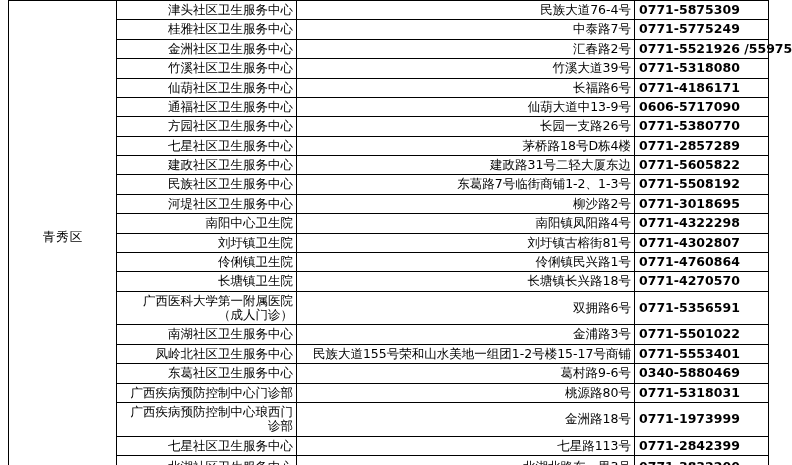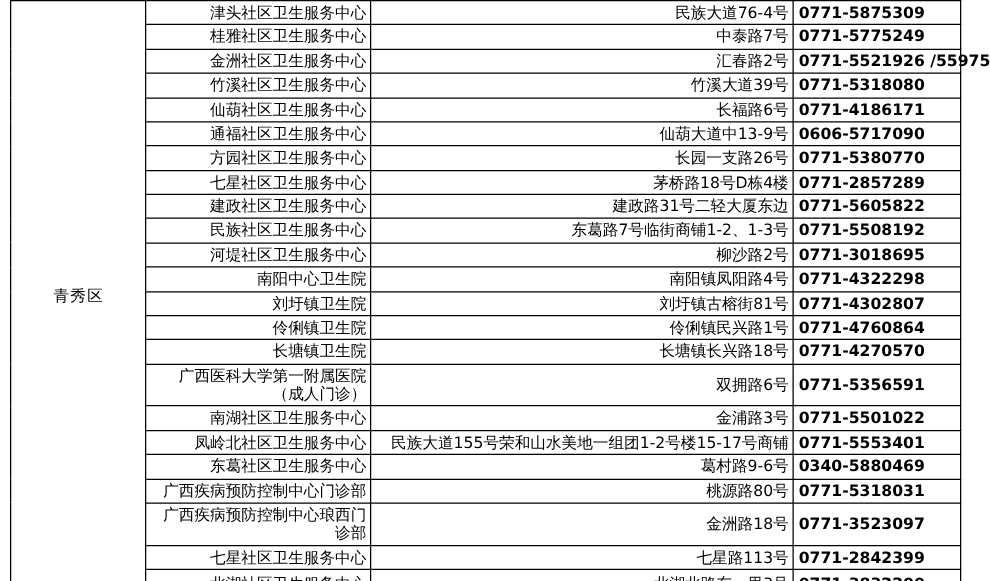--- a/index.html
+++ b/index.html
@@ -182,21 +182,21 @@
         <td class="phone">0340-5880469</td>
       </tr>
       <tr>
         <td class="name two-line">广西疾病预防控制中心门诊部</td>
         <td class="addr two-line">桃源路80号</td>
         <td class="phone two-line">0771-5318031</td>
       </tr>
       <tr>
         <td class="name two-line">广西疾病预防控制中心琅西门诊部</td>
         <td class="addr two-line">金洲路18号</td>
-        <td class="phone two-line">0771-3523097</td>
+        <td class="phone two-line">0771-1973999</td>
       </tr>
       <tr>
         <td class="name">七星社区卫生服务中心</td>
         <td class="addr">七星路113号</td>
         <td class="phone">0771-2842399</td>
       </tr>
       <tr>
         <td class="name clipped">
             <div class="clip-wrap">北湖社区卫生服务中心</div>
           </td>

